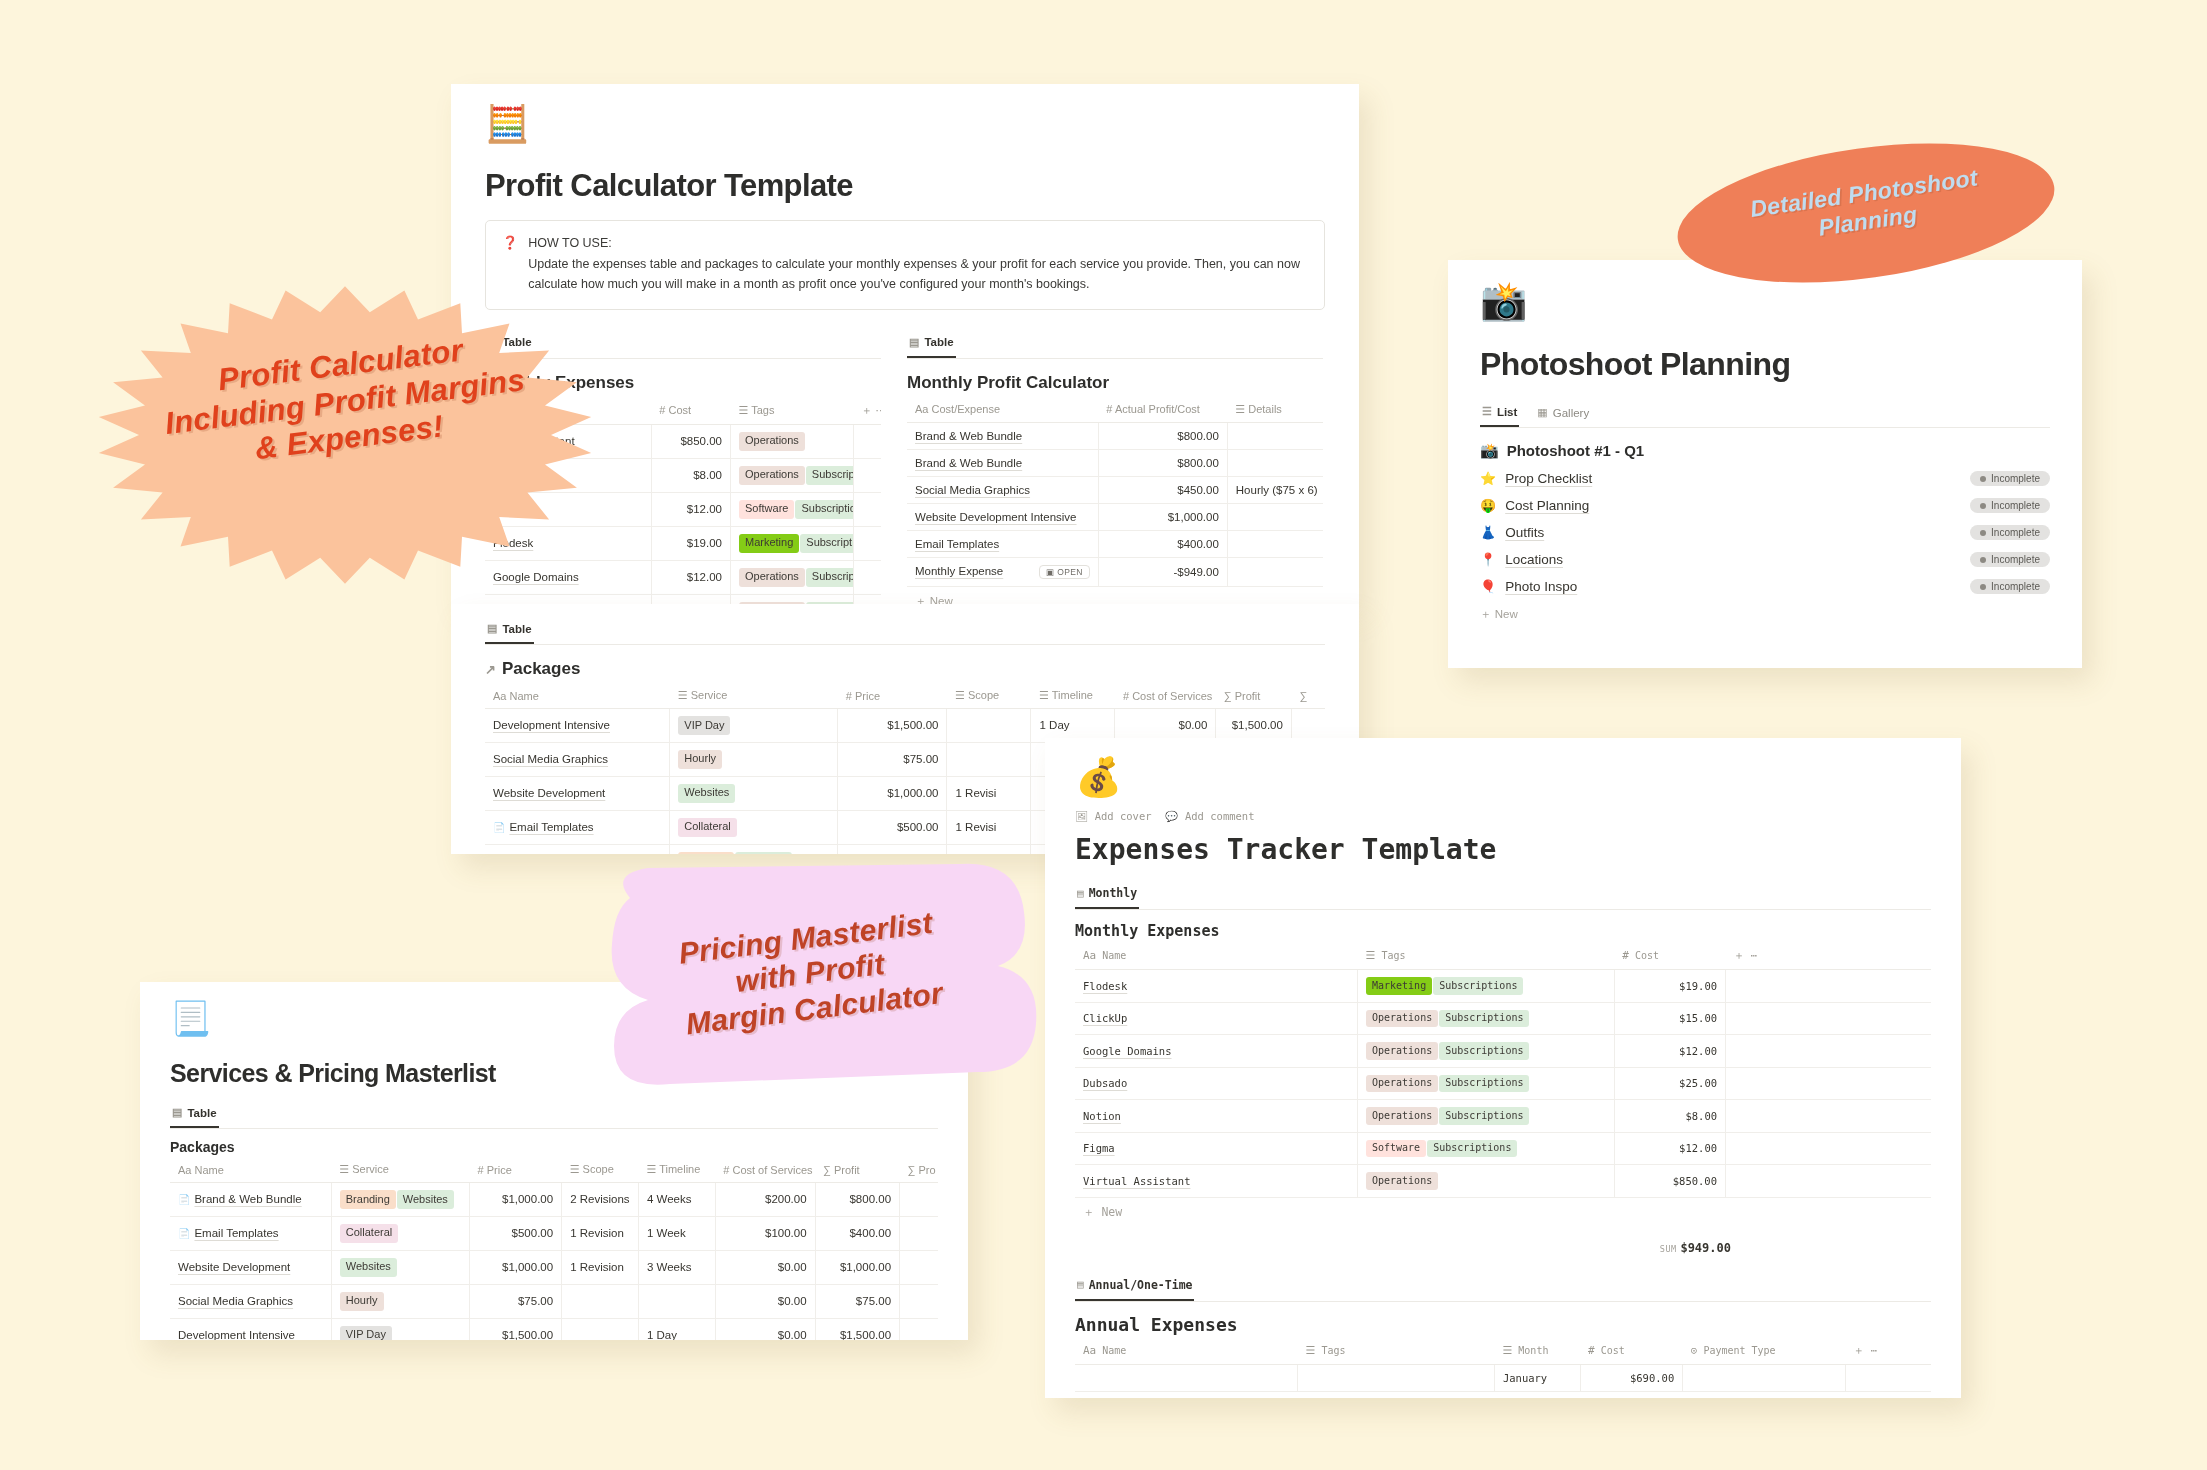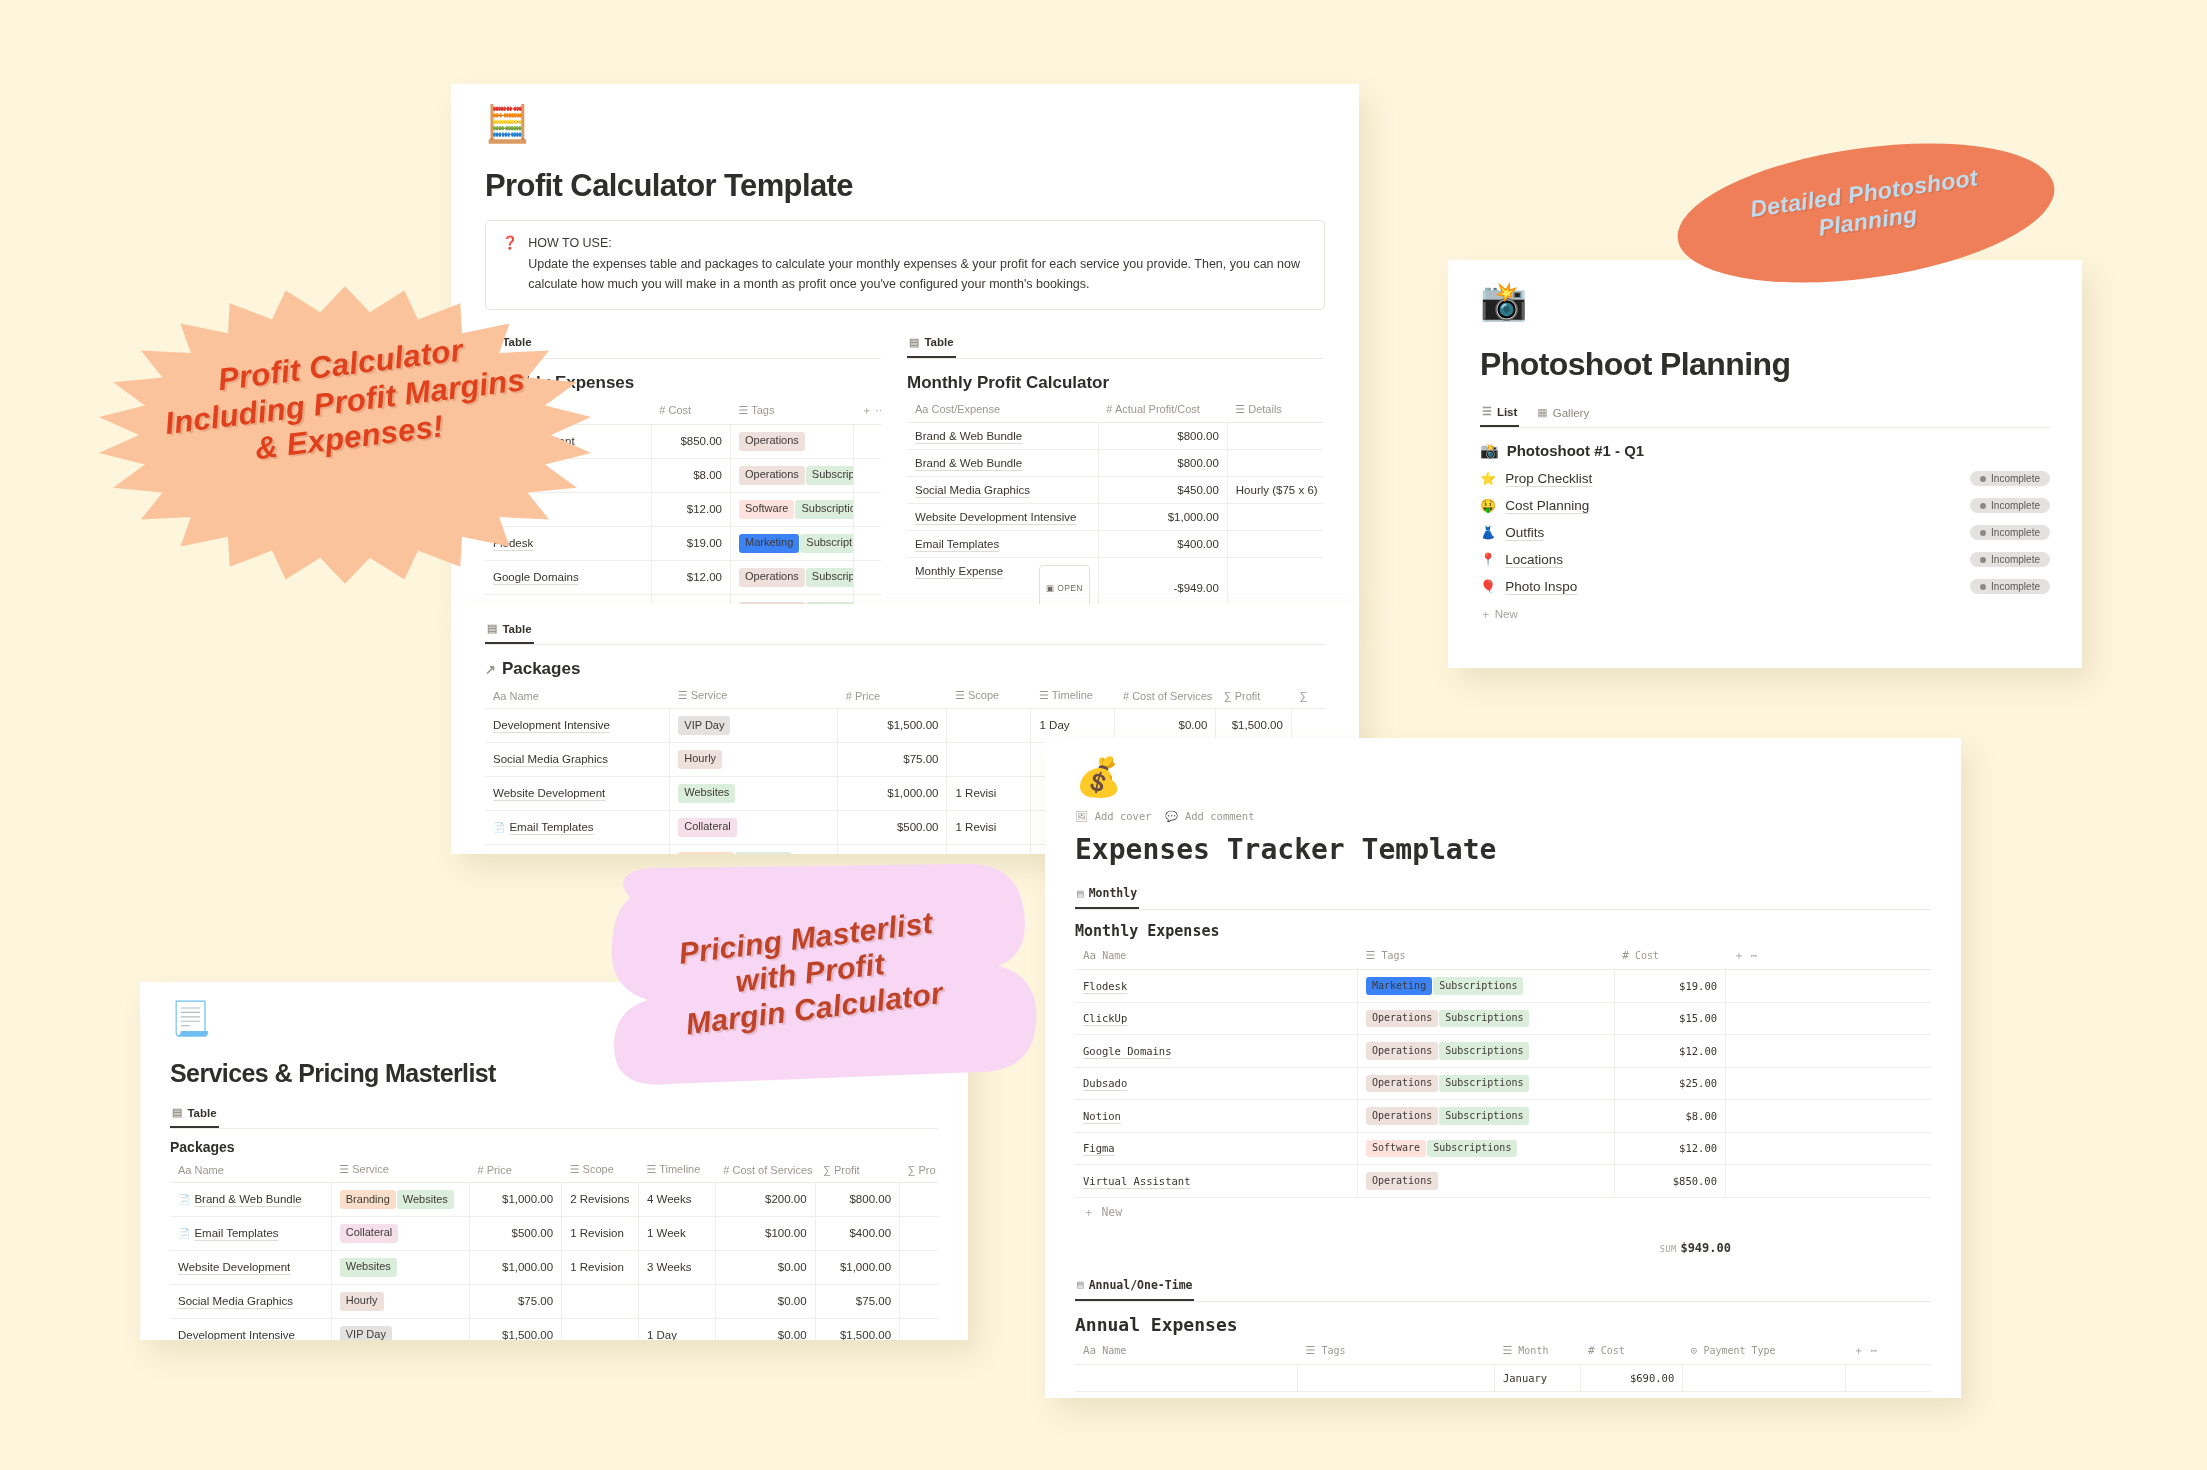--- a/index.html
+++ b/index.html
@@ -63,35 +63,35 @@
   .cellname { text-decoration: underline; text-decoration-color: #dedcd6; text-underline-offset: 3px; }
   .rowicon { font-size: 10px; margin-right: 4px; opacity: .85; }
 
   .tag {
     display: inline-block; padding: 1.5px 6px; border-radius: 3px;
     font-size: 11px; margin-right: 1px; color: #3d3a35; line-height: 1.45;
   }
   .t-oper { background: #eee0da; }
   .t-subs { background: #dbeddb; }
   .t-soft { background: #ffe2dd; }
-  .t-mark { background: #3b82f6; }
+  .t-mark { background: #84cc16; }
   .t-vip  { background: #e3e2e0; }
   .t-hour { background: #eee0da; }
   .t-web  { background: #dbeddb; }
   .t-coll { background: #f5e0e9; }
   .t-brand{ background: #fadec9; }
 
   .newrow { font-size: 11.5px; color: #a5a29b; padding: 7px 8px; }
   .sumrow { text-align: right; padding: 10px 8px 4px 0; }
   .sumrow .lbl { font-size: 8.5px; color: #a5a29b; letter-spacing: .4px; text-transform: uppercase; margin-right: 4px;}
   .sumrow .val { font-size: 12px; color: #37352f; font-weight: 600; }
 
   .openbtn {
     float:right; border:1px solid #e3e1dc; border-radius:4px;
-    font-size:8.5px; color:#6f6c66; padding:17px 6px; letter-spacing:.4px;
+    font-size:8.5px; color:#6f6c66; padding:1px 6px; letter-spacing:.4px;
   }
 
   
   #card-profit { left: 451px; top: 84px; width: 908px; height: 520px; }
   #card-profit .pad { padding: 0 34px; }
 
   
   #card-profit2 { left: 451px; top: 604px; width: 908px; height: 250px; }
 
   

